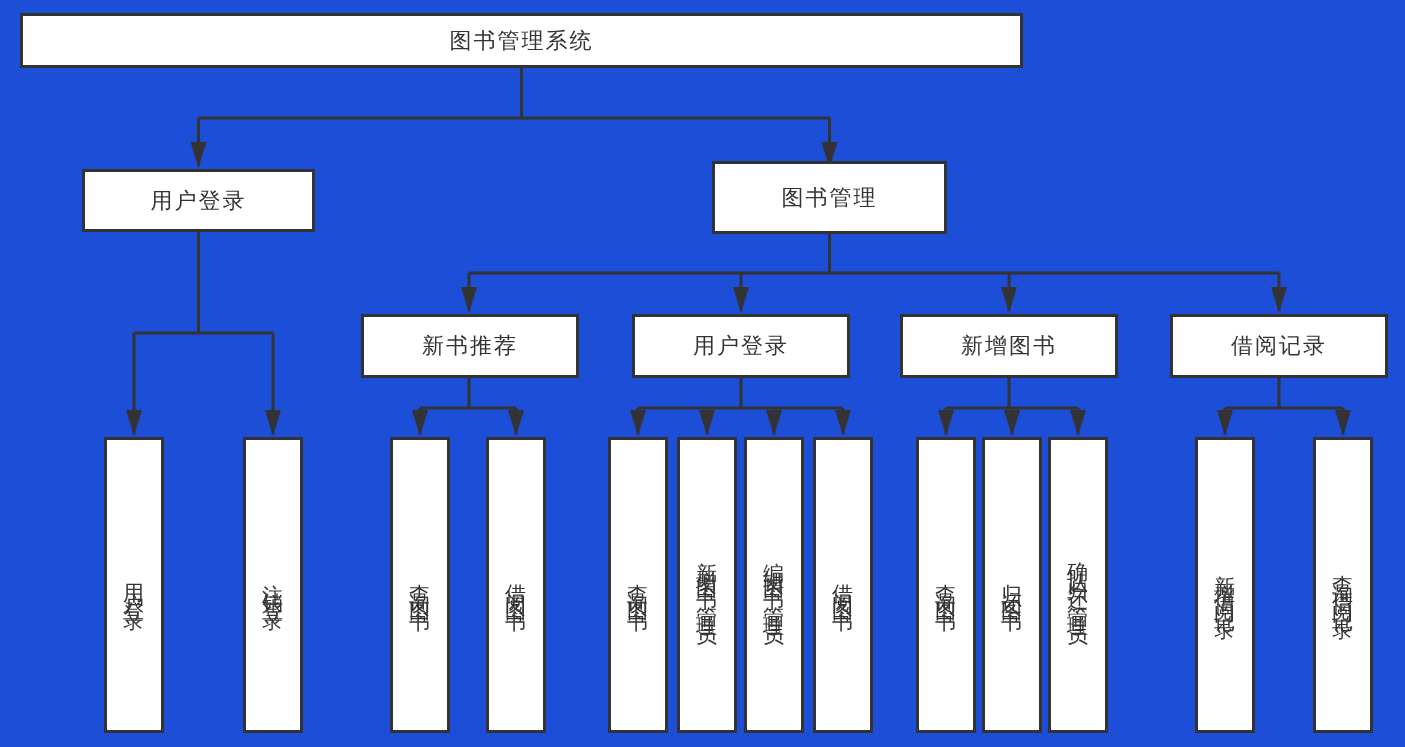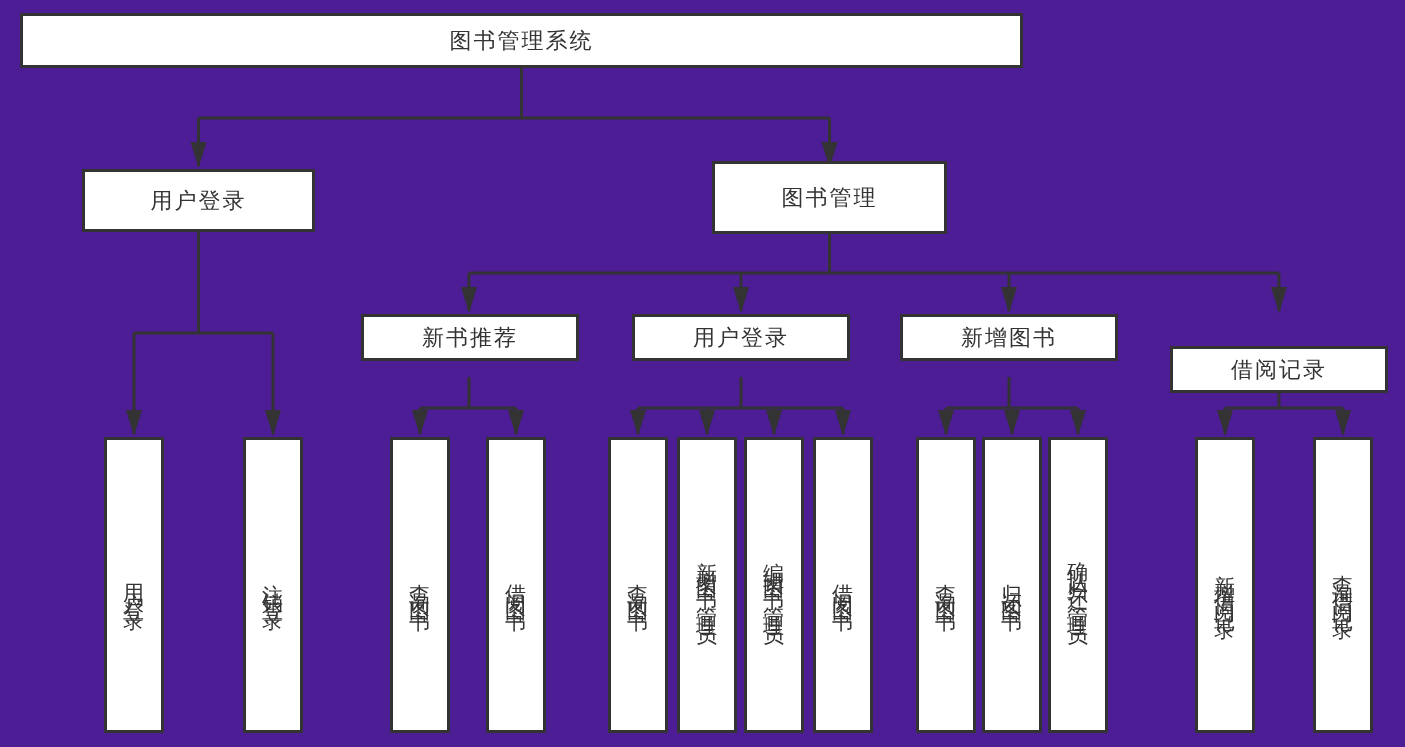--- a/index.html
+++ b/index.html
@@ -4,21 +4,21 @@
 <style>
   html, body {
     margin: 0;
     padding: 0;
     background: #ffffff;
   }
   #canvas {
     position: relative;
     width: 1405px;
     height: 747px;
-    background: #4c1d95;
+    background: #1d4ed8;
     overflow: hidden;
     font-family: "Liberation Sans", "DejaVu Sans", sans-serif;
     color: #333333;
   }
   #wires {
     position: absolute;
     left: 0;
     top: 0;
     width: 1405px;
     height: 747px;
@@ -34,25 +34,25 @@
   }
   .hnode span {
     font-size: 22px;
     letter-spacing: 2px;
     white-space: nowrap;
     color: #333333;
   }
   .root-box  { left: 20px;  top: 13px;  width: 1003px; height: 55px; }
   .l2-a      { left: 82px;  top: 169px; width: 233px;  height: 63px; }
   .l2-b      { left: 712px; top: 161px; width: 235px;  height: 73px; }
-  .l3        { top: 314px; height: 47px; width: 218px; }
+  .l3        { top: 314px; height: 64px; width: 218px; }
   .l3-0 { left: 361px; }
   .l3-1 { left: 632px; }
   .l3-2 { left: 900px; }
-  .l3-3 { left: 1170px; margin-top: 32px; }
+  .l3-3 { left: 1170px; }
   .leaf {
     top: 437px;
     height: 296px;
     width: 60px;
   }
   .leaf span {
     writing-mode: vertical-lr;
     text-orientation: mixed;
     font-size: 21px;
     letter-spacing: 9px;

